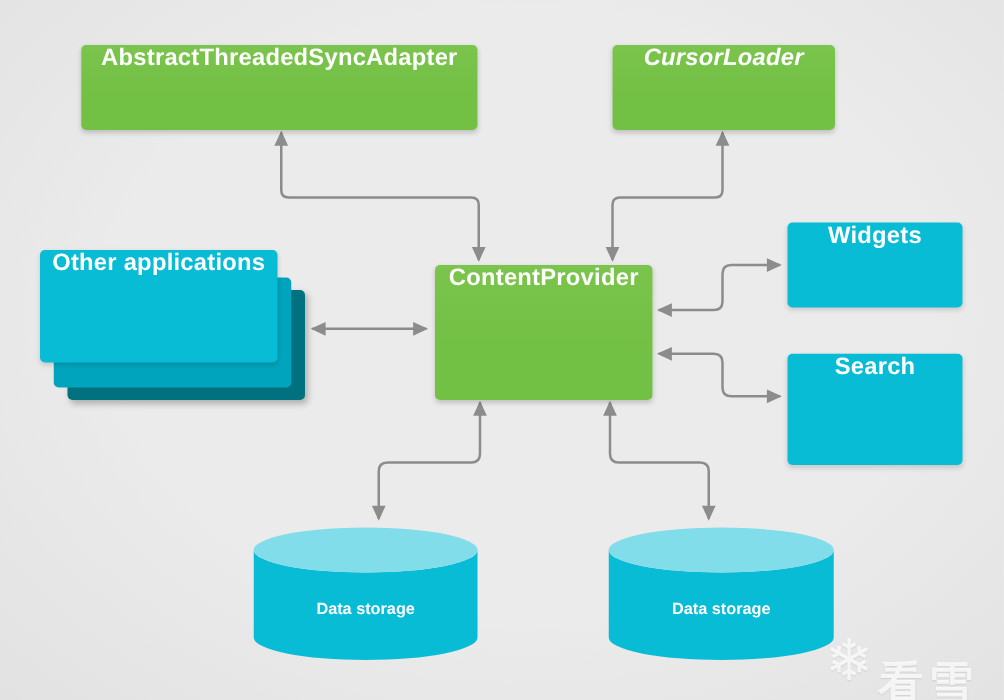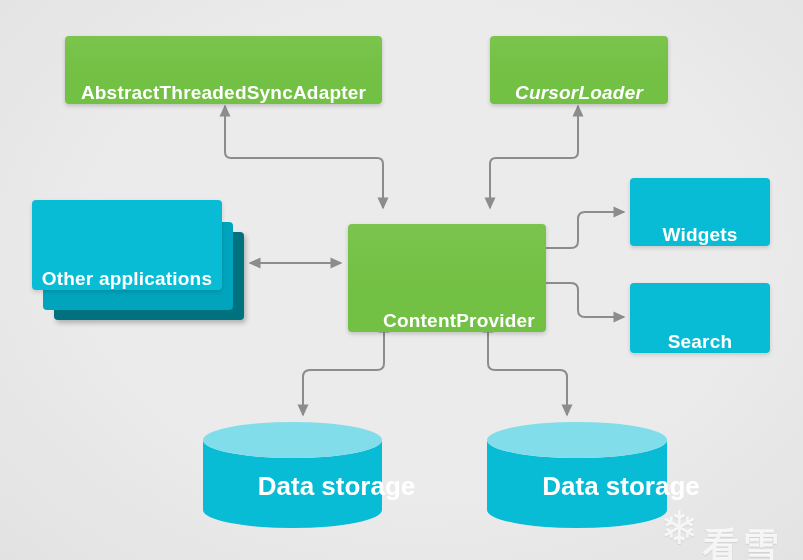--- a/index.html
+++ b/index.html
@@ -15,21 +15,21 @@
     background: radial-gradient(ellipse at 52% 45%, var(--background, #ebebeb) 55%, #e2e2e3 100%);
   }
   .layer {
     position: absolute;
     left: 0; top: 0;
     width: 803px; height: 560px;
   }
   .node {
     position: absolute;
     display: flex;
-    align-items: flex-end;
+    align-items: flex-start;
     justify-content: center;
     color: var(--text, #ffffff);
     font-weight: bold;
     font-size: 19px;
     letter-spacing: 0.2px;
     border-radius: 4px;
     text-align: center;
   }
   .node.green {
     background: linear-gradient(180deg, #7bc44d 0%, var(--green, #72c044) 60%);
@@ -47,22 +47,21 @@
   }
   .stack-back  { background: var(--teal-dark-layer, #00717e); box-shadow: 2px 3px 5px rgba(0,0,0,0.25); }
   .stack-mid   { background: var(--cyan-mid-layer, #00a5bd); }
   .cyl-label {
     position: absolute;
     display: flex;
     align-items: center;
     justify-content: center;
     color: var(--text, #ffffff);
     font-weight: bold;
-    font-size: 26px;
-    padding-left: 44px;
+    font-size: 13px;
   }
   .edge {
     fill: none;
     stroke: var(--arrow, #8c8c8c);
     stroke-width: 2;
   }
   .arrowhead { fill: var(--arrow, #8c8c8c); }
   .cyl-body { fill: var(--cyan, #09bcd6); }
   .cyl-top  { fill: var(--cyan-light, #82ddea); }
   .watermark {
@@ -120,28 +119,28 @@
   <div class="node cyan" style="left:32px; top:200px; width:190px; height:90px;">
     <span>Other applications</span>
   </div>
 
   <div class="node green" style="left:65px; top:36px; width:317px; height:68px;">
     <span>AbstractThreadedSyncAdapter</span>
   </div>
   <div class="node green" style="left:490px; top:36px; width:178px; height:68px;font-style:italic;">
     <span>CursorLoader</span>
   </div>
-  <div class="node green" style="left:348px; top:224px; width:174px; height:108px;padding-left:24px;">
+  <div class="node green" style="left:348px; top:212px; width:174px; height:108px;">
     <span>ContentProvider</span>
   </div>
 
   <div class="node cyan" style="left:630px; top:178px; width:140px; height:68px;">
     <span>Widgets</span>
   </div>
-  <div class="node cyan" style="left:630px; top:283px; width:140px; height:70px;">
+  <div class="node cyan" style="left:630px; top:283px; width:140px; height:89px;">
     <span>Search</span>
   </div>
 
   <div class="cyl-label" style="left:203px; top:468px; width:179px; height:36px;">Data storage</div>
   <div class="cyl-label" style="left:487px; top:468px; width:180px; height:36px;">Data storage</div>
 
   <div class="watermark">
     <span class="flake">❄</span>
     <span class="wm-text">看雪</span>
   </div>

